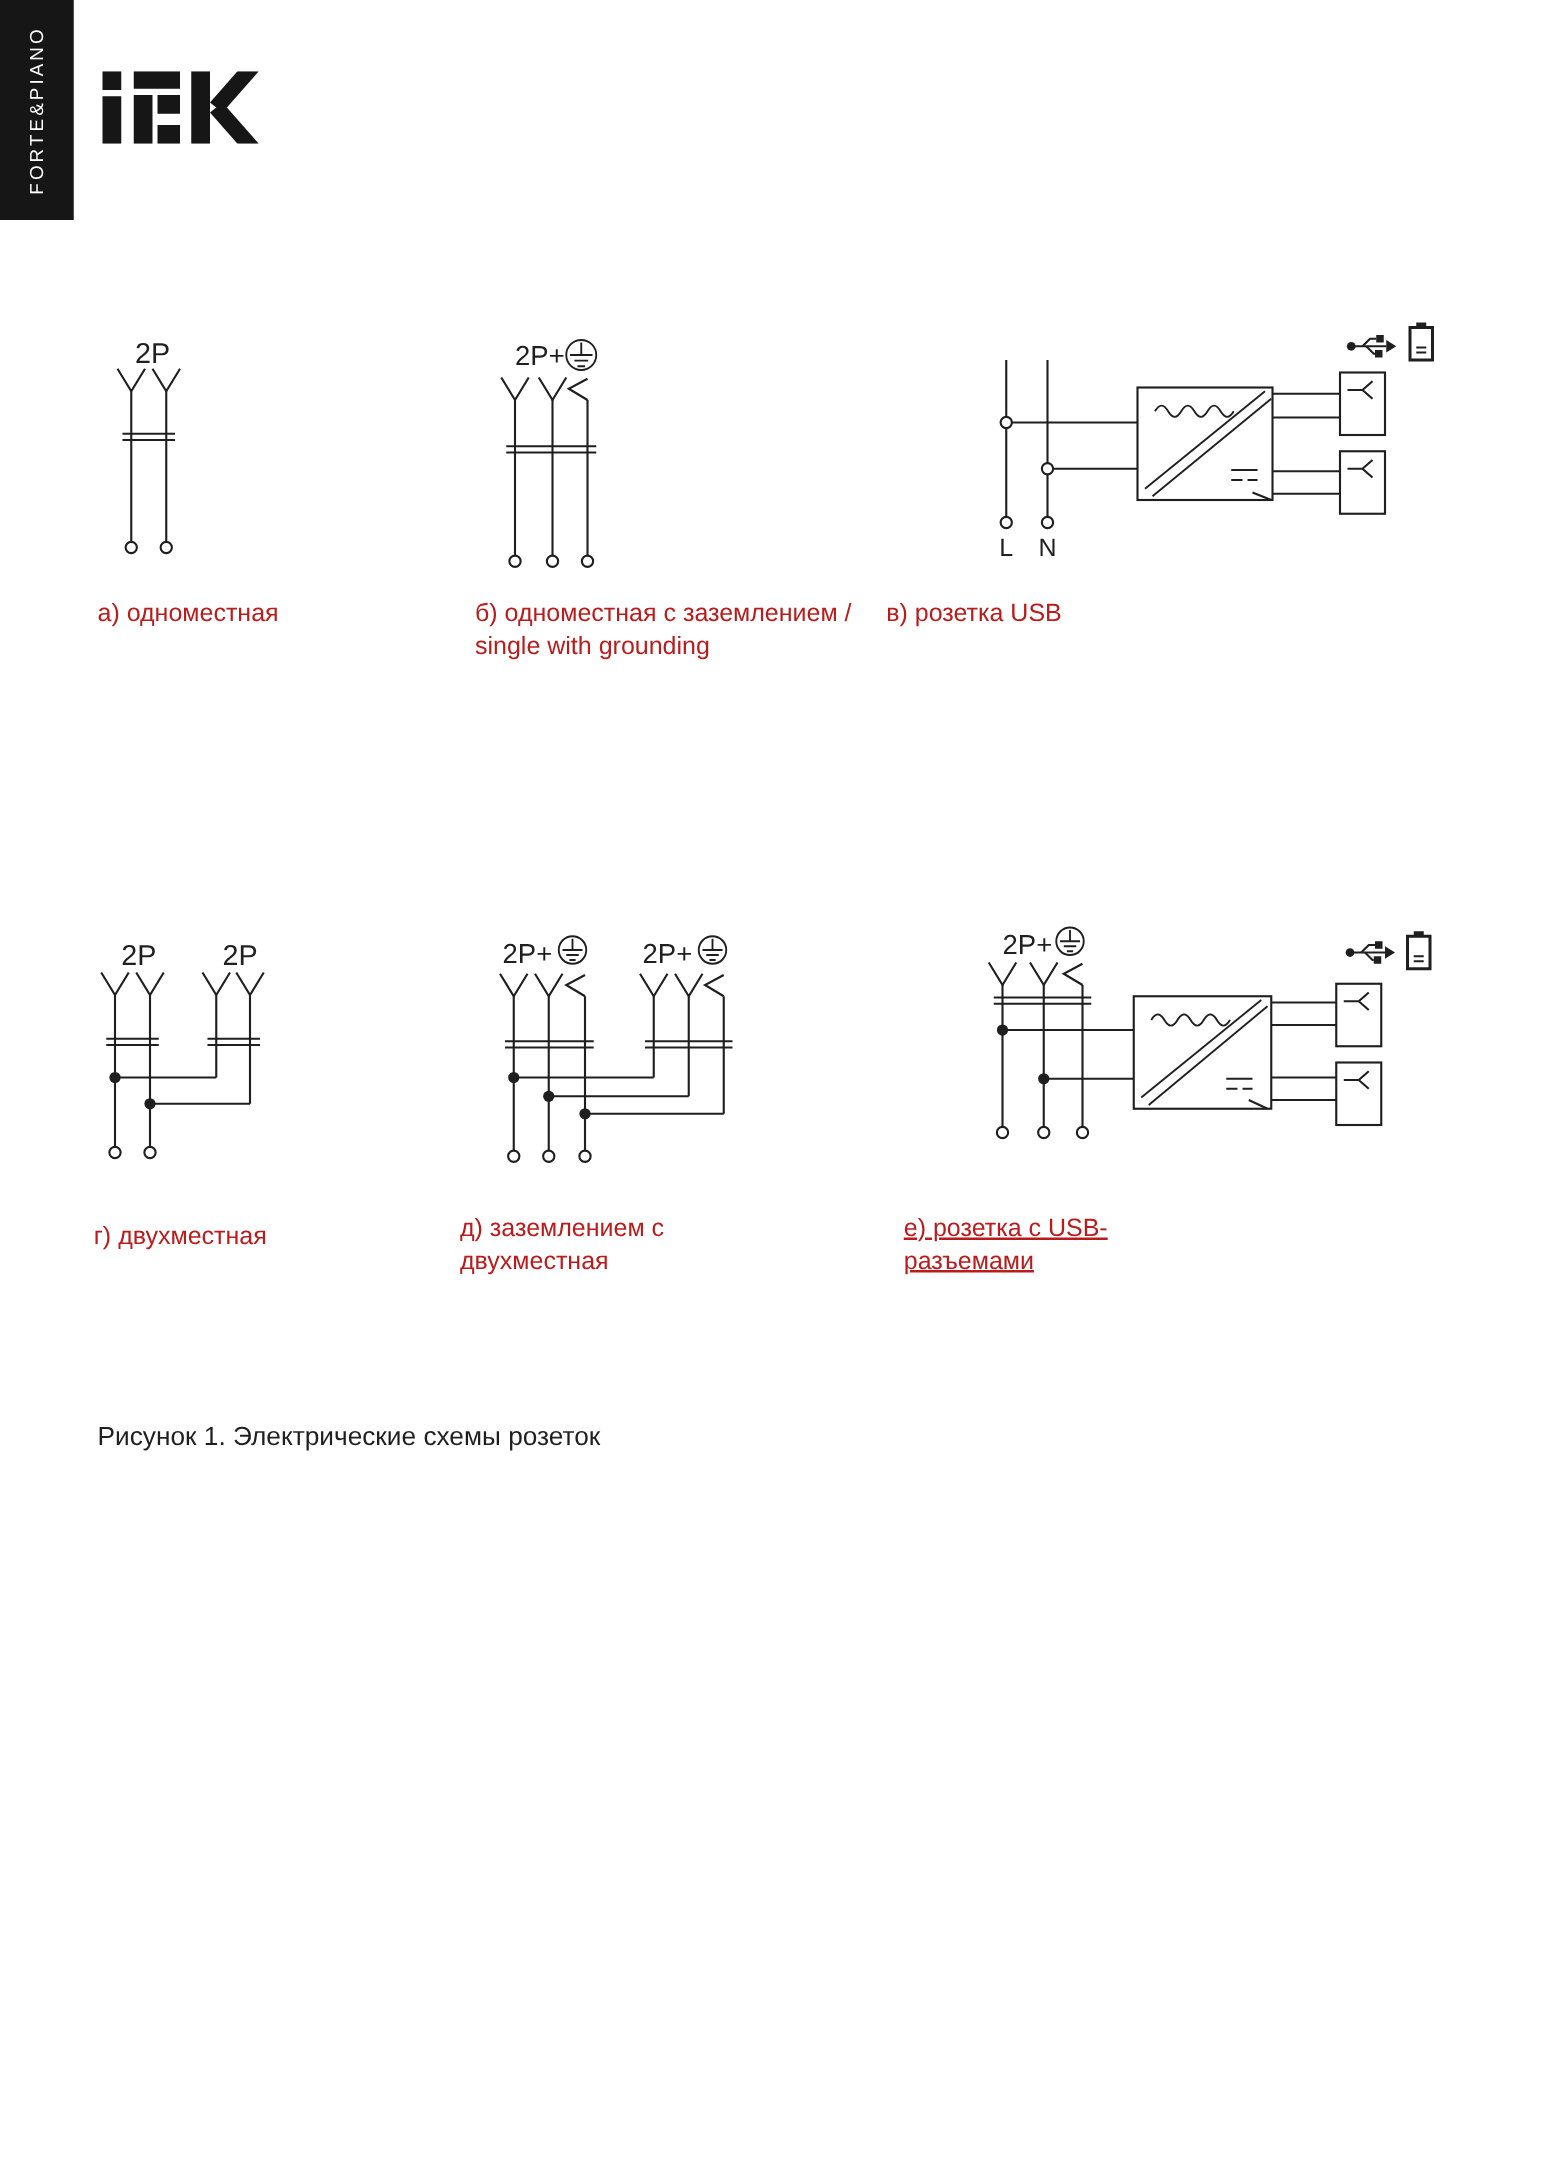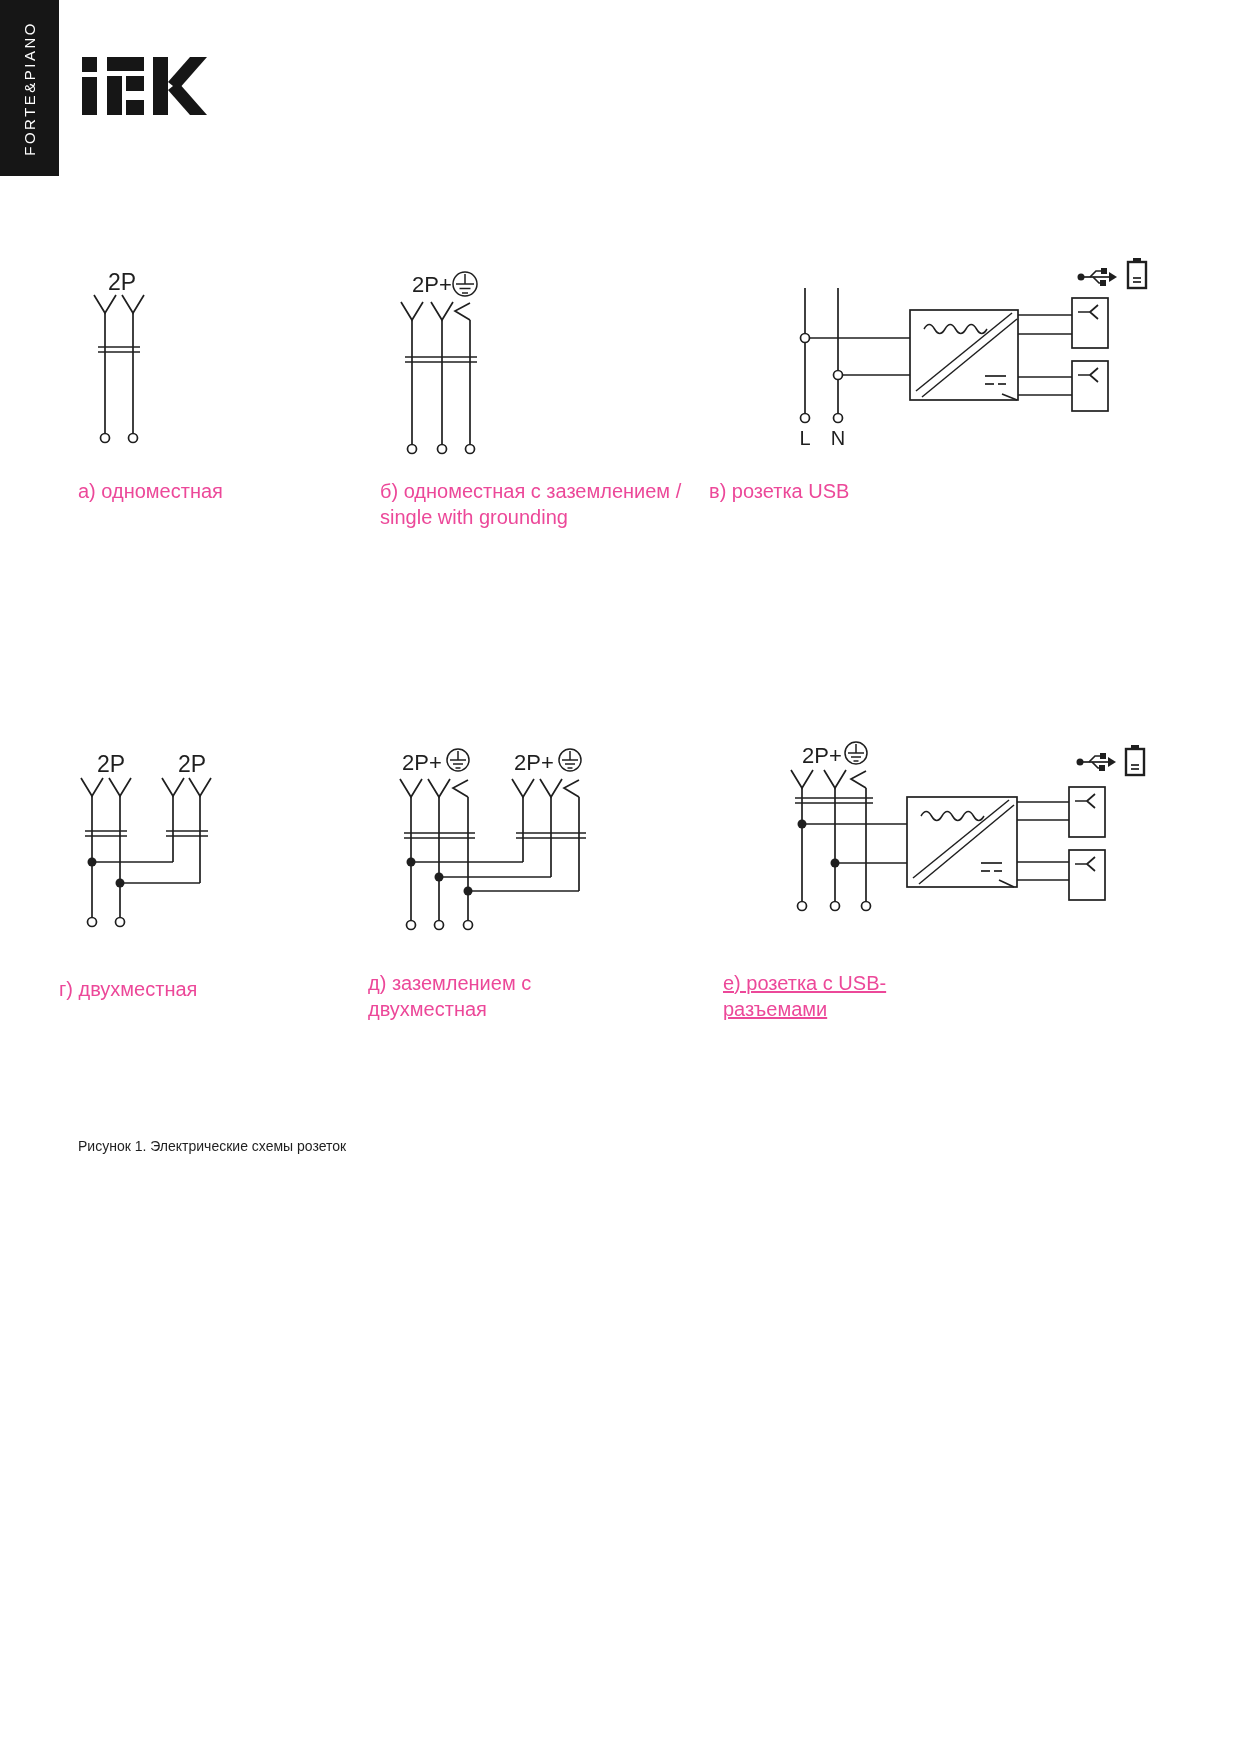--- a/index.html
+++ b/index.html
@@ -10,22 +10,22 @@
   .abs { position:absolute; }
   .brand-bar {
     position:absolute; left:0; top:0; width:59px; height:176px; background:#161616;
     display:flex; align-items:center; justify-content:center;
   }
   .brand-text {
     writing-mode:vertical-rl; transform:rotate(180deg);
     color:#ffffff; font-size:15px; letter-spacing:2.5px; white-space:nowrap;
   }
   .logo-svg { position:absolute; left:81px; top:57px; }
-  .diagram-label { position:absolute; font-size:20px; line-height:26px; color:#ec4899; }
-  .fig-caption { position:absolute; font-size:14px; color:#1f1f1f; }
+  .diagram-label { position:absolute; font-size:20px; line-height:26px; color:#b91c1c; }
+  .fig-caption { position:absolute; font-size:21px; color:#1f1f1f; }
   svg text { font-family:"Liberation Sans", sans-serif; fill:#1f1f1f; }
   svg .ln  { stroke:#1f1f1f; stroke-width:1.7; fill:none; }
   svg .thin{ stroke:#1f1f1f; stroke-width:1.5; fill:none; }
   svg .dot { fill:#1f1f1f; stroke:none; }
   svg .term{ fill:#ffffff; stroke:#1f1f1f; stroke-width:1.7; }
   svg .blk { fill:#1f1f1f; stroke:none; }
   svg .thick{ stroke:#1f1f1f; stroke-width:2.4; fill:none; }
 </style>
 </head>
 <body>
@@ -334,21 +334,21 @@
 <div class="diagram-label" style="left:78px; top:478px;">
   <div>а) одноместная</div>
 </div>
 <div class="diagram-label" style="left:380px; top:478px;">
   <div>б) одноместная с заземлением /</div>
   <div>single with grounding</div>
 </div>
 <div class="diagram-label" style="left:709px; top:478px;">
   <div>в) розетка USB</div>
 </div>
-<div class="diagram-label" style="left:59px; top:976px;text-align:right;">
+<div class="diagram-label" style="left:75px; top:976px;text-align:right;">
   <div>г) двухместная</div>
 </div>
 <div class="diagram-label" style="left:368px; top:970px;">
   <div>д) заземлением с</div>
   <div>двухместная</div>
 </div>
 <div class="diagram-label" style="left:723px; top:970px;text-decoration:underline;">
   <div>е) розетка с USB-</div>
   <div>разъемами</div>
 </div>

